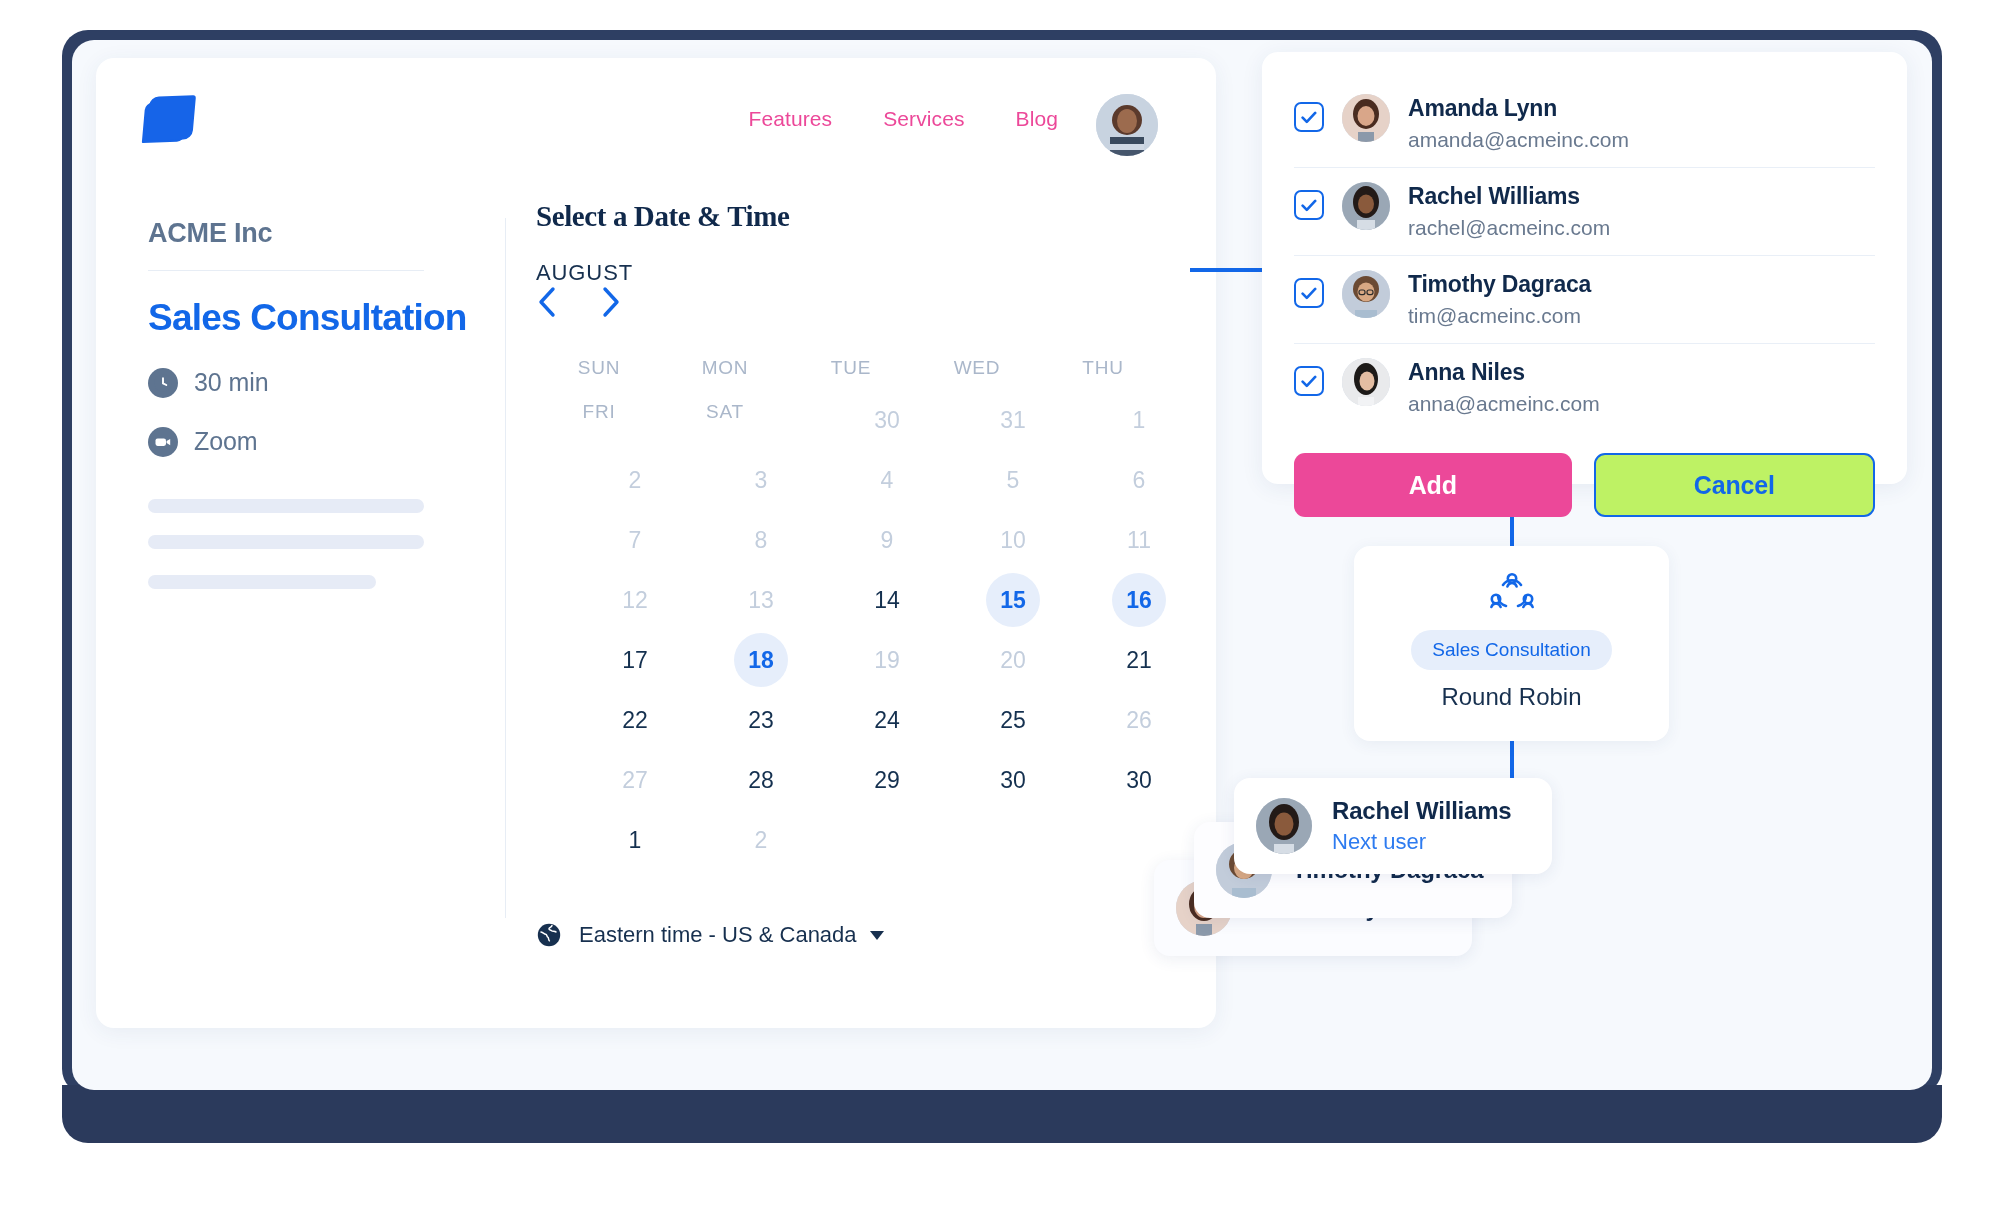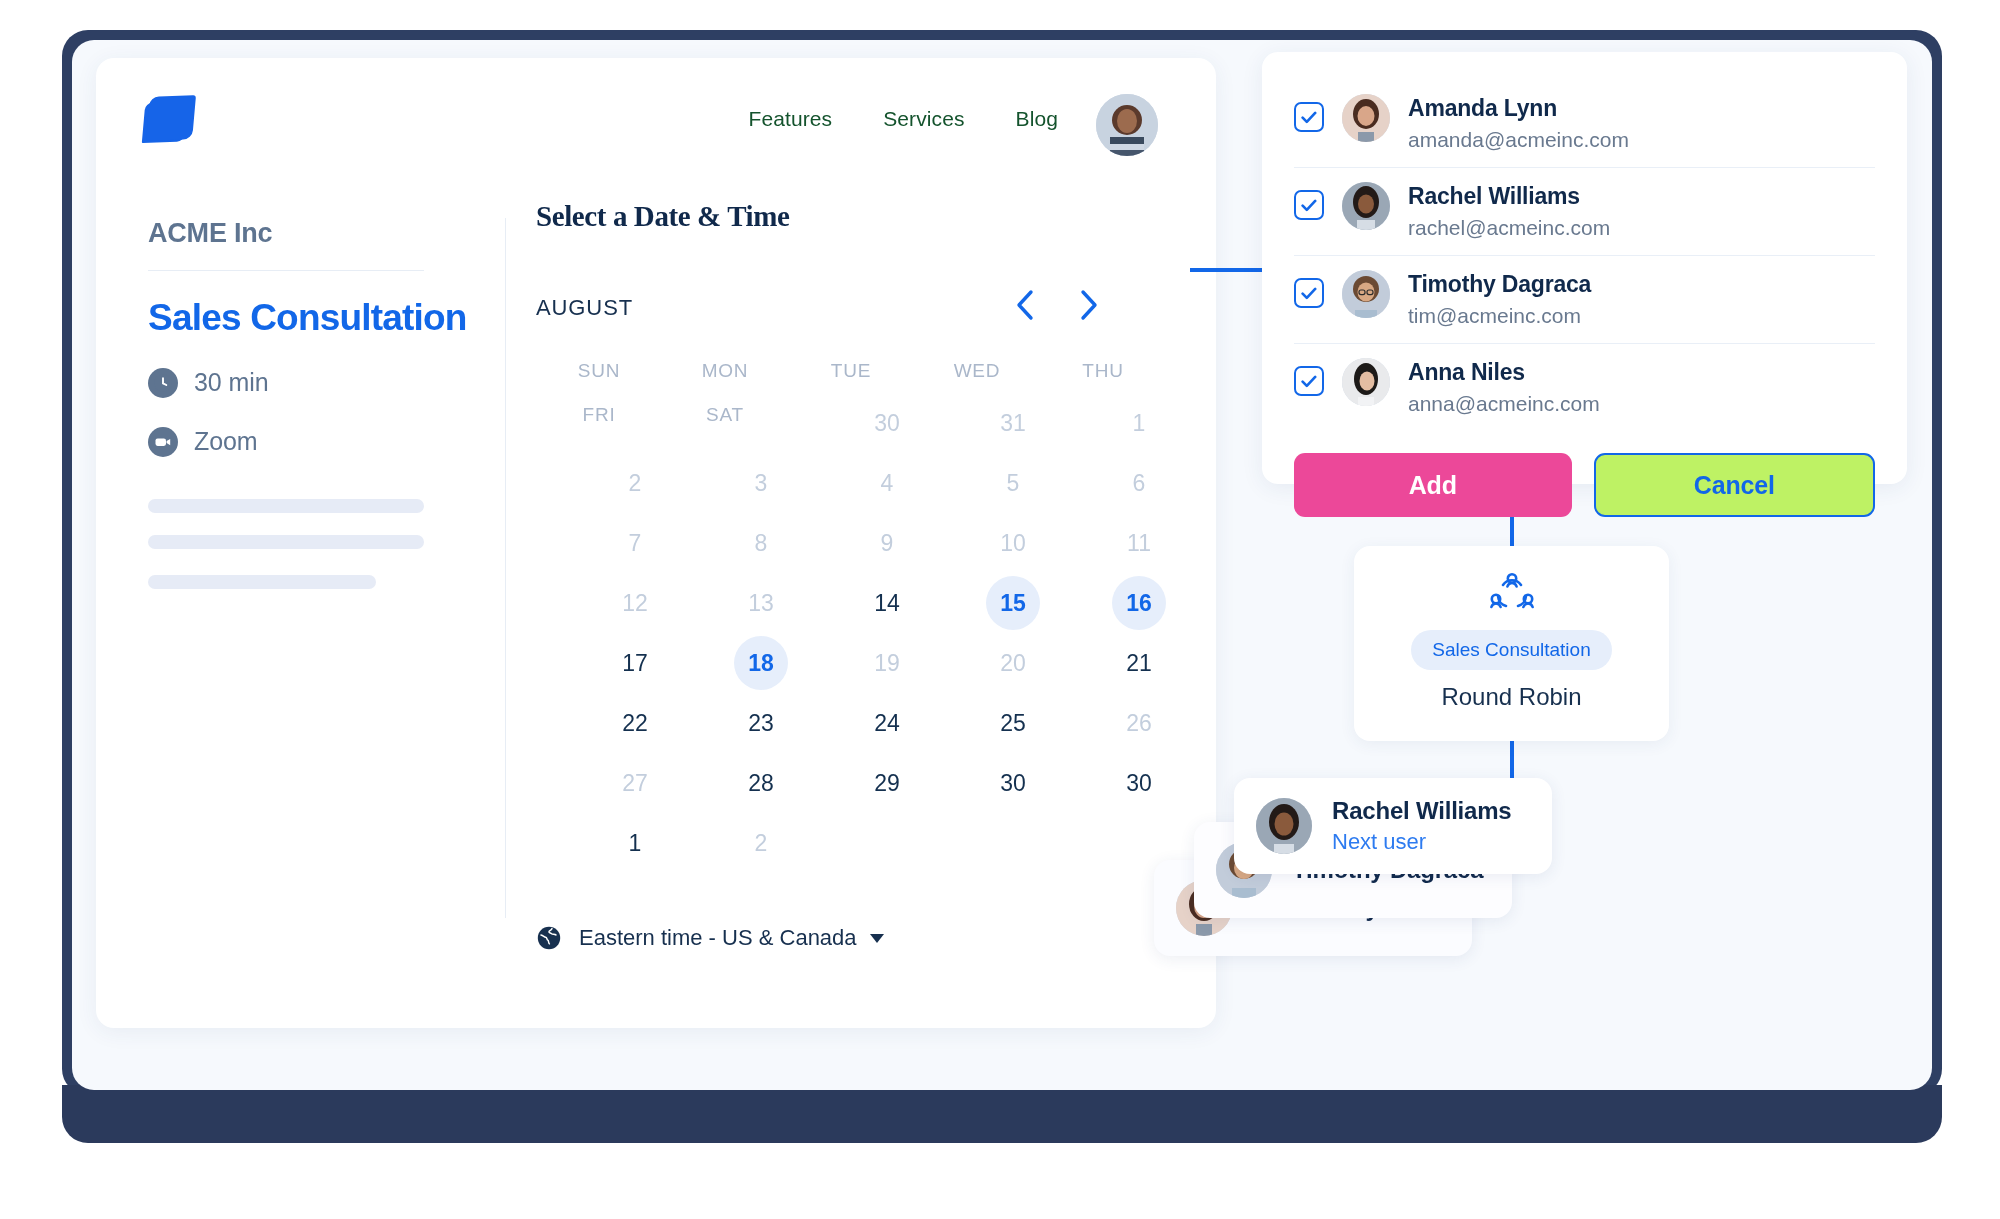--- a/index.html
+++ b/index.html
@@ -58,21 +58,21 @@
     background: #1664e8;
     border-radius: 9px 3px 9px 3px;
     transform: skewX(-7deg) rotate(-2deg);
     box-shadow: -6px 4px 0 -2px #1664e8;
   }
   .nav-links {
     position: absolute; right: 158px; top: 0; height: 122px;
     display: flex; align-items: center; gap: 51px;
   }
   .nav-link {
-    font-size: 21px; color: #14532d; letter-spacing: .1px;
+    font-size: 21px; color: #ec4899; letter-spacing: .1px;
     text-decoration: none; cursor: pointer; white-space: nowrap;
   }
   .nav-avatar {
     position: absolute; right: 58px; top: 36px;
     width: 62px; height: 62px; border-radius: 50%;
     overflow: hidden; background: #cfd9e6; cursor: pointer;
   }
 
   
   .event-col {
@@ -107,22 +107,22 @@
   .sk1 { margin-top: 42px; width: 276px; height: 14px; }
   .sk2 { margin-top: 22px; width: 276px; height: 14px; }
   .sk3 { margin-top: 26px; width: 228px; height: 14px; }
 
   
   .cal-col { position: absolute; left: 440px; top: 142px; width: 630px; }
   .cal-heading {
     font-size: 29px; font-weight: bold; color: #10294b; letter-spacing: -.4px; font-family: Liberation Serif, serif;
   }
   .cal-topbar {
-    display: flex; align-items: flex-end; justify-content: space-between;
-    margin-top: 56px; padding-right: 66px;
+    display: flex; align-items: flex-start; justify-content: space-between;
+    margin-top: 27px; padding-right: 66px; flex-direction: column;
   }
   .cal-month { font-size: 22px; color: #17304f; letter-spacing: .9px; }
   .cal-arrows { display: flex; align-items: center; gap: 42px; }
   .cal-arrow { cursor: pointer; display: flex; }
 
   .cal-grid {
     margin-top: 28px;
     display: grid;
     grid-template-columns: repeat(5, 1fr);
     row-gap: 0;

